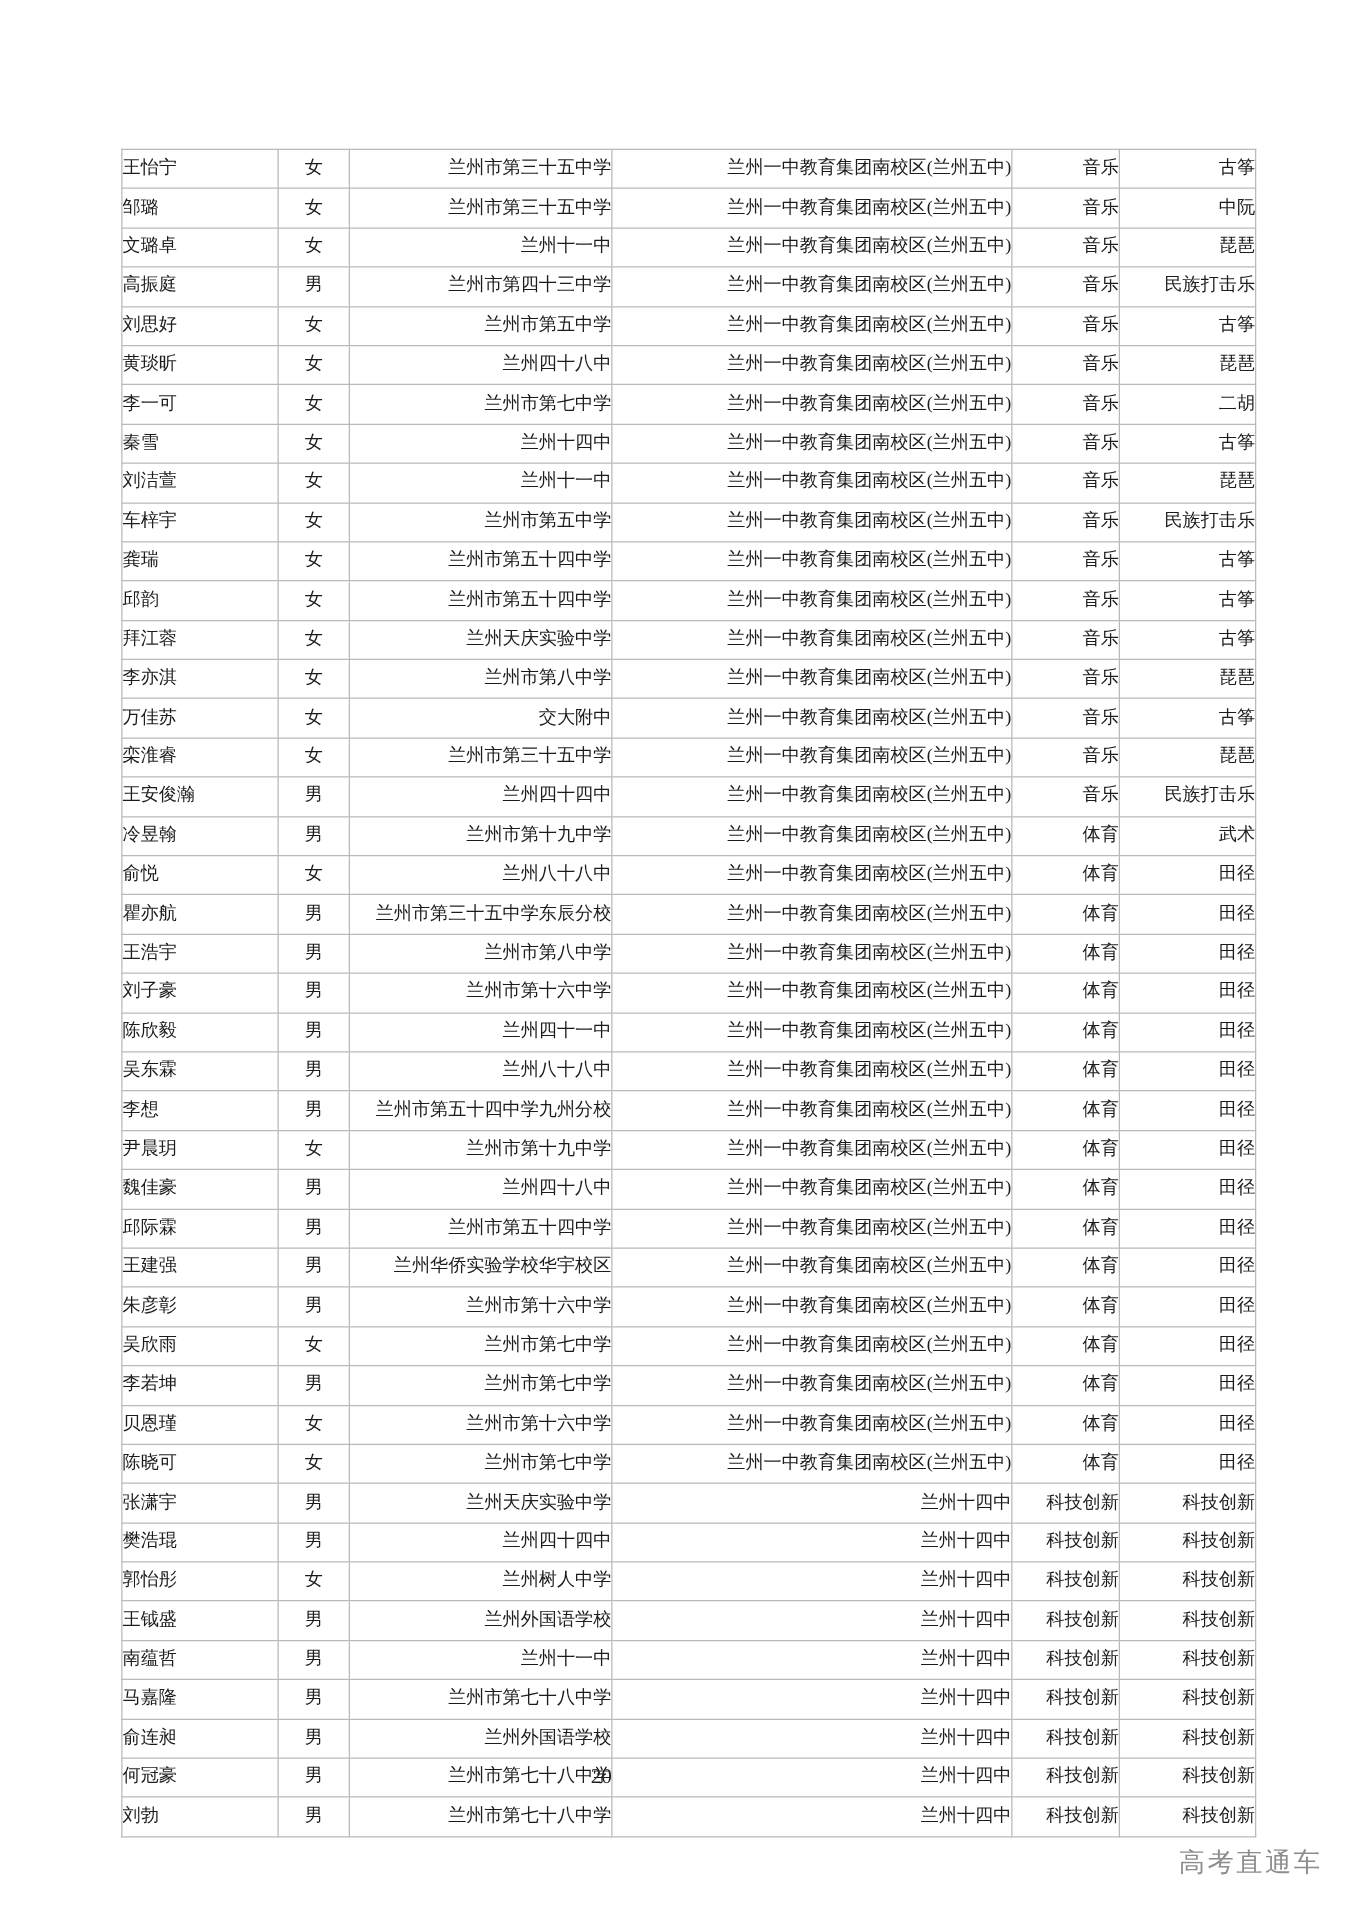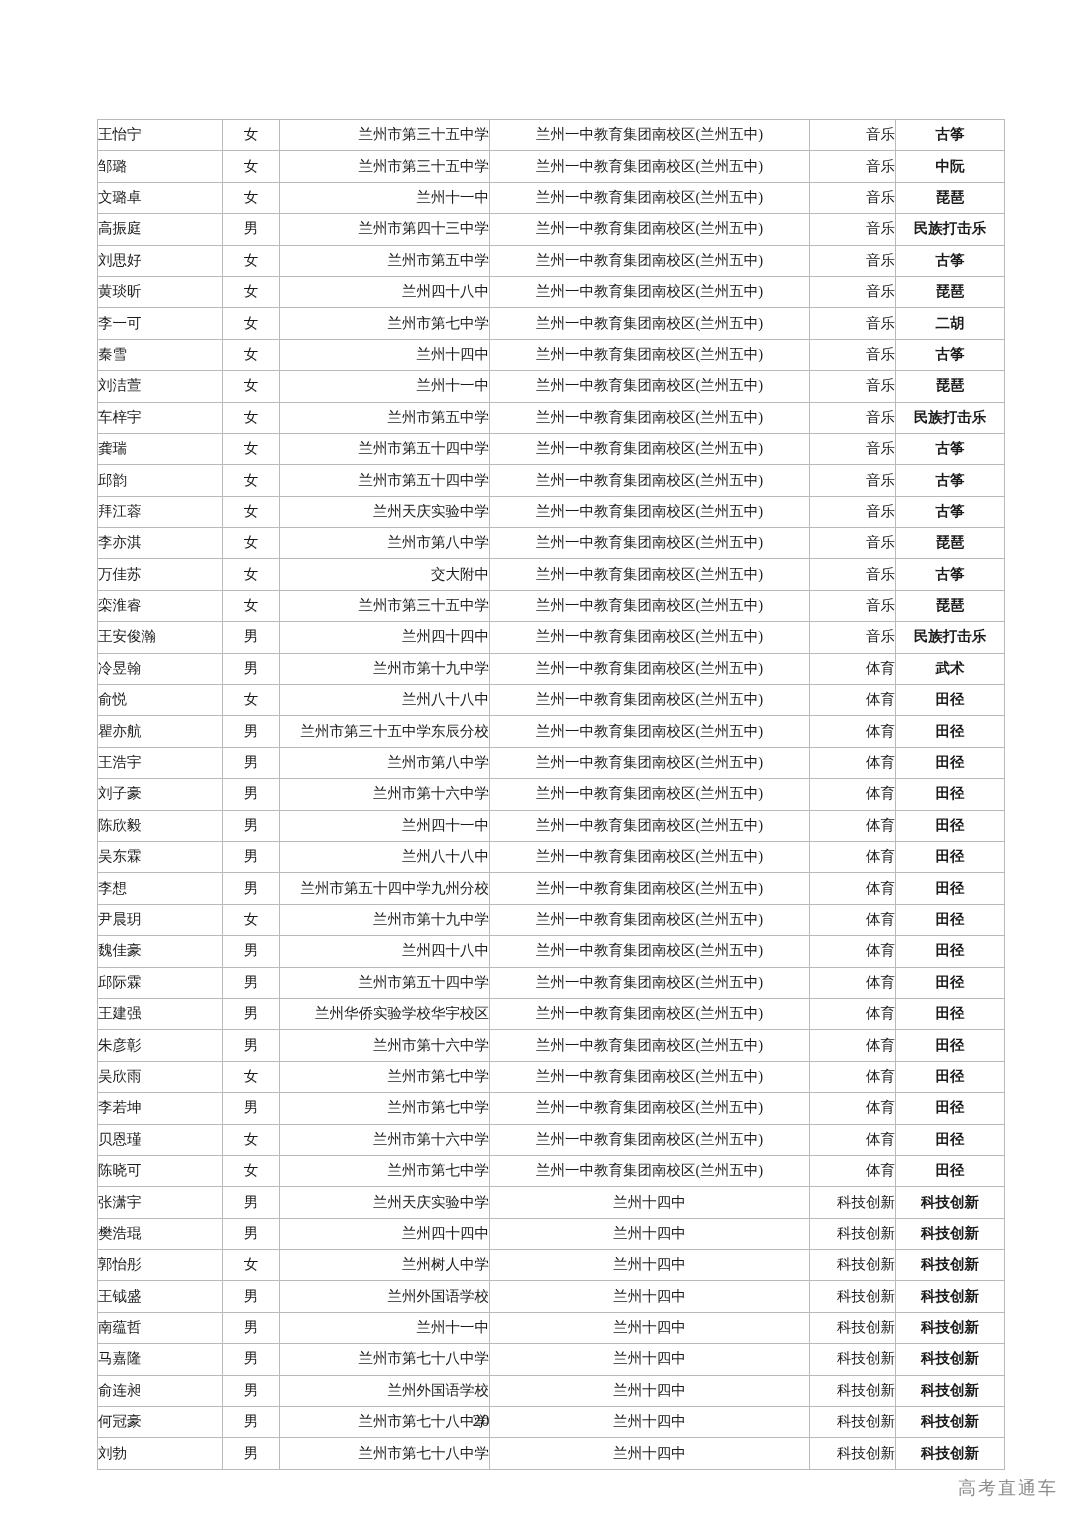--- a/index.html
+++ b/index.html
@@ -47,39 +47,39 @@
   col.c-name    { width: 125px; }
   col.c-gender  { width: 57px; }
   col.c-school  { width: 210px; }
   col.c-target  { width: 320px; }
   col.c-cat     { width: 86px; }
   col.c-spec    { width: 109px; }
 
   td.name    { padding-left: 11px; text-align: left; }
   td.gender  { text-align: center; }
   td.school  { padding-left: 11px; text-align: right; }
-  td.target  { padding-left: 11px; text-align: center; }
+  td.target  { padding-left: 11px; text-align: right; }
   td.cat     { text-align: right; }
-  td.spec    { text-align: center; font-weight: bold; }
+  td.spec    { text-align: right; }
 
   .page-number {
     position: absolute;
     top: 1411px;
     left: 0;
     width: 962px;
     text-align: center;
     font-size: 17px;
     color: #222222;
     font-family: "Liberation Serif", "DejaVu Serif", serif;
   }
   .watermark {
     position: absolute;
     top: 1476px;
     right: 22px;
-    font-size: 18px;
+    font-size: 21px;
     letter-spacing: 2px;
     color: #8d8d8d;
     font-family: "Liberation Sans", "DejaVu Sans", sans-serif;
     user-select: none;
   }
 </style>
 </head>
 <body>
 
 <div class="page">

